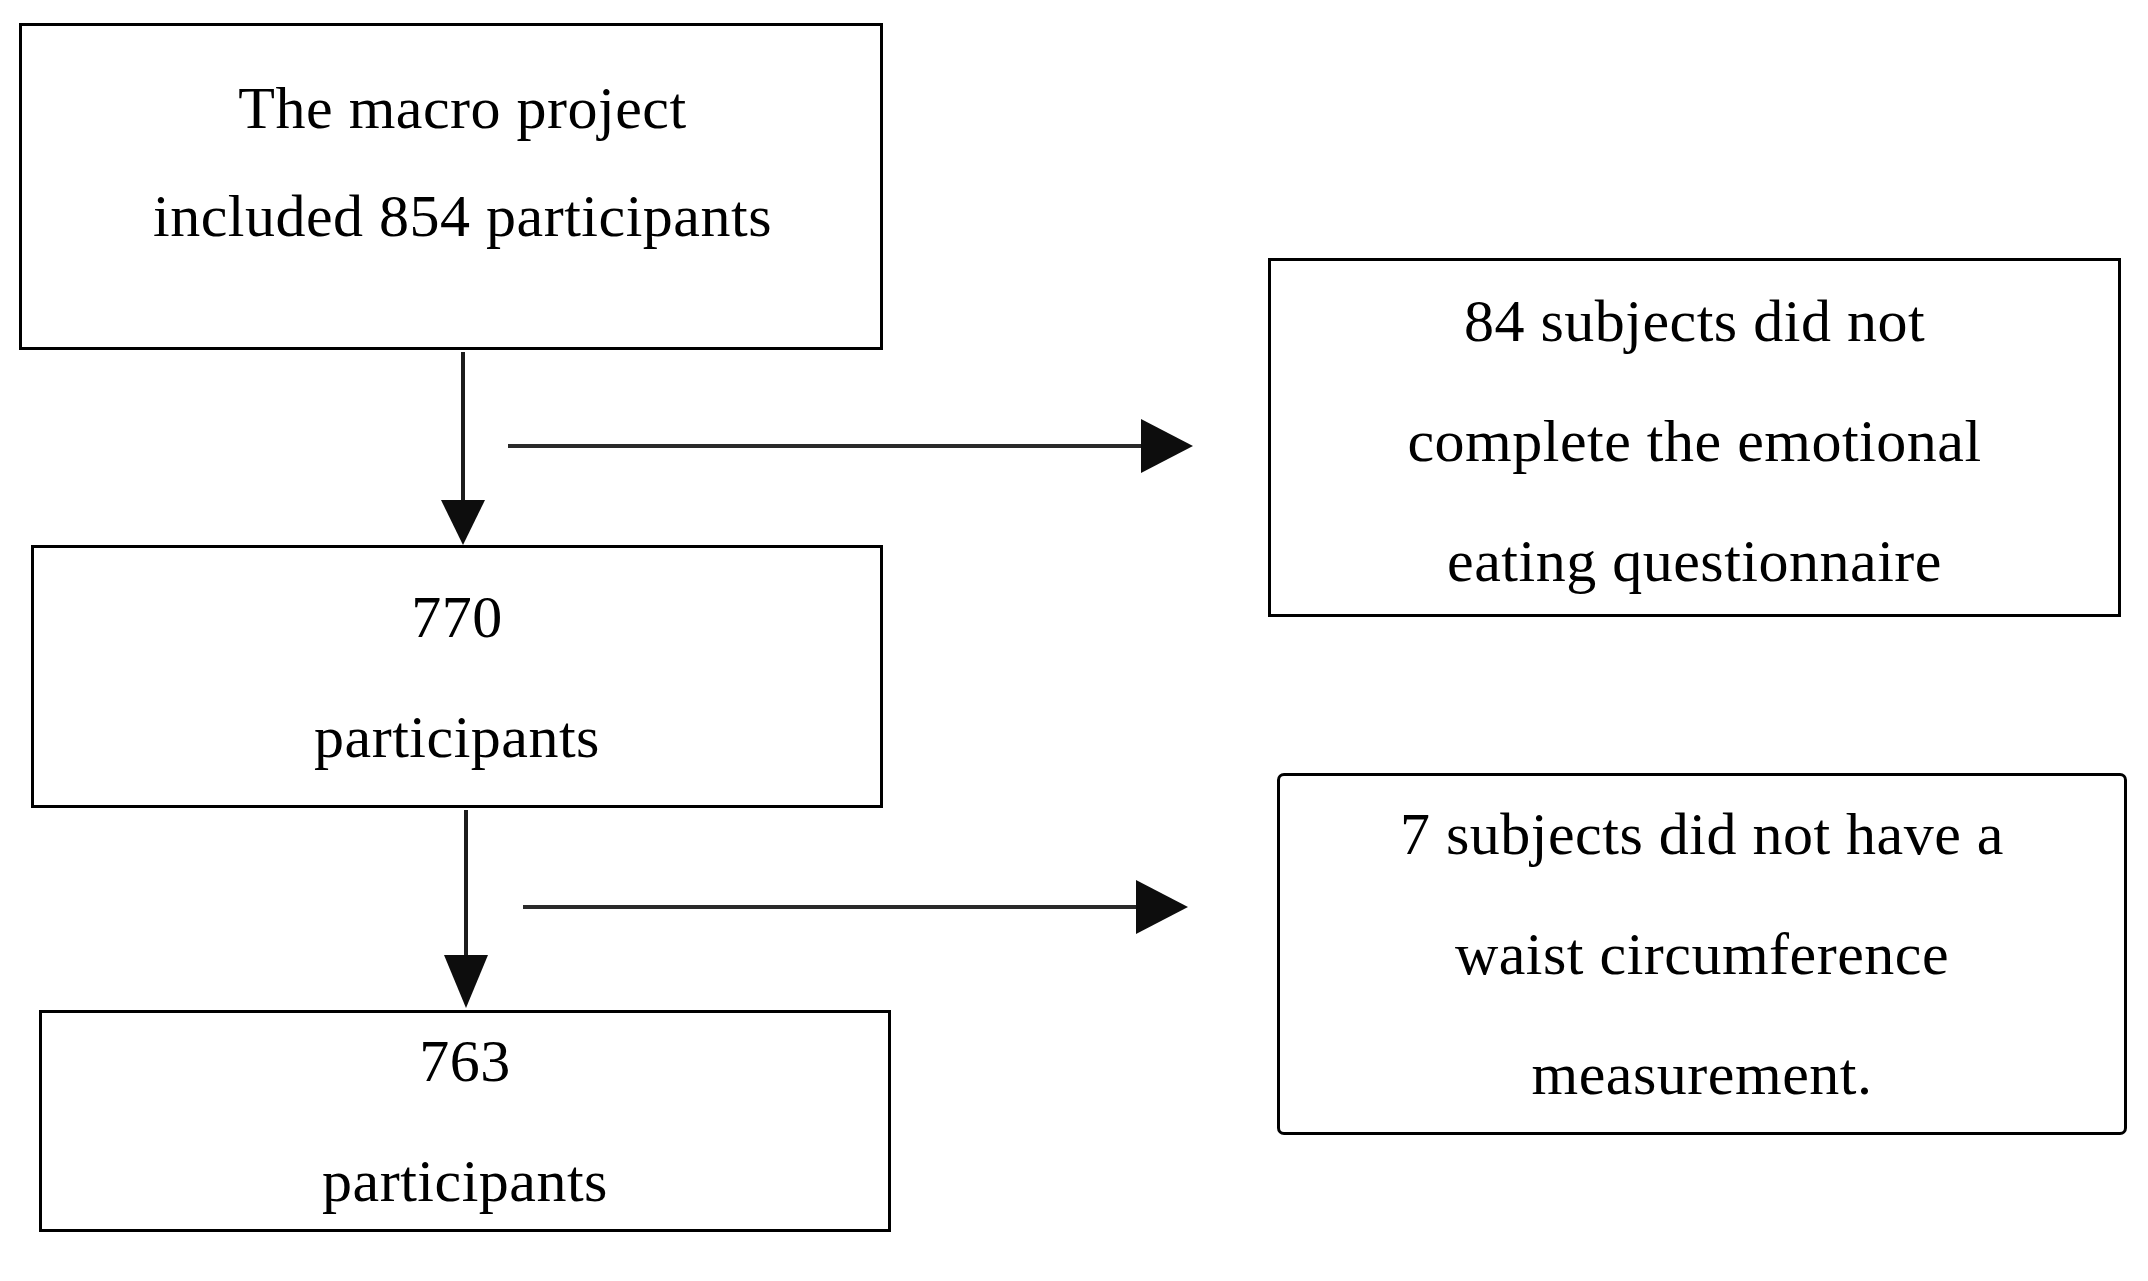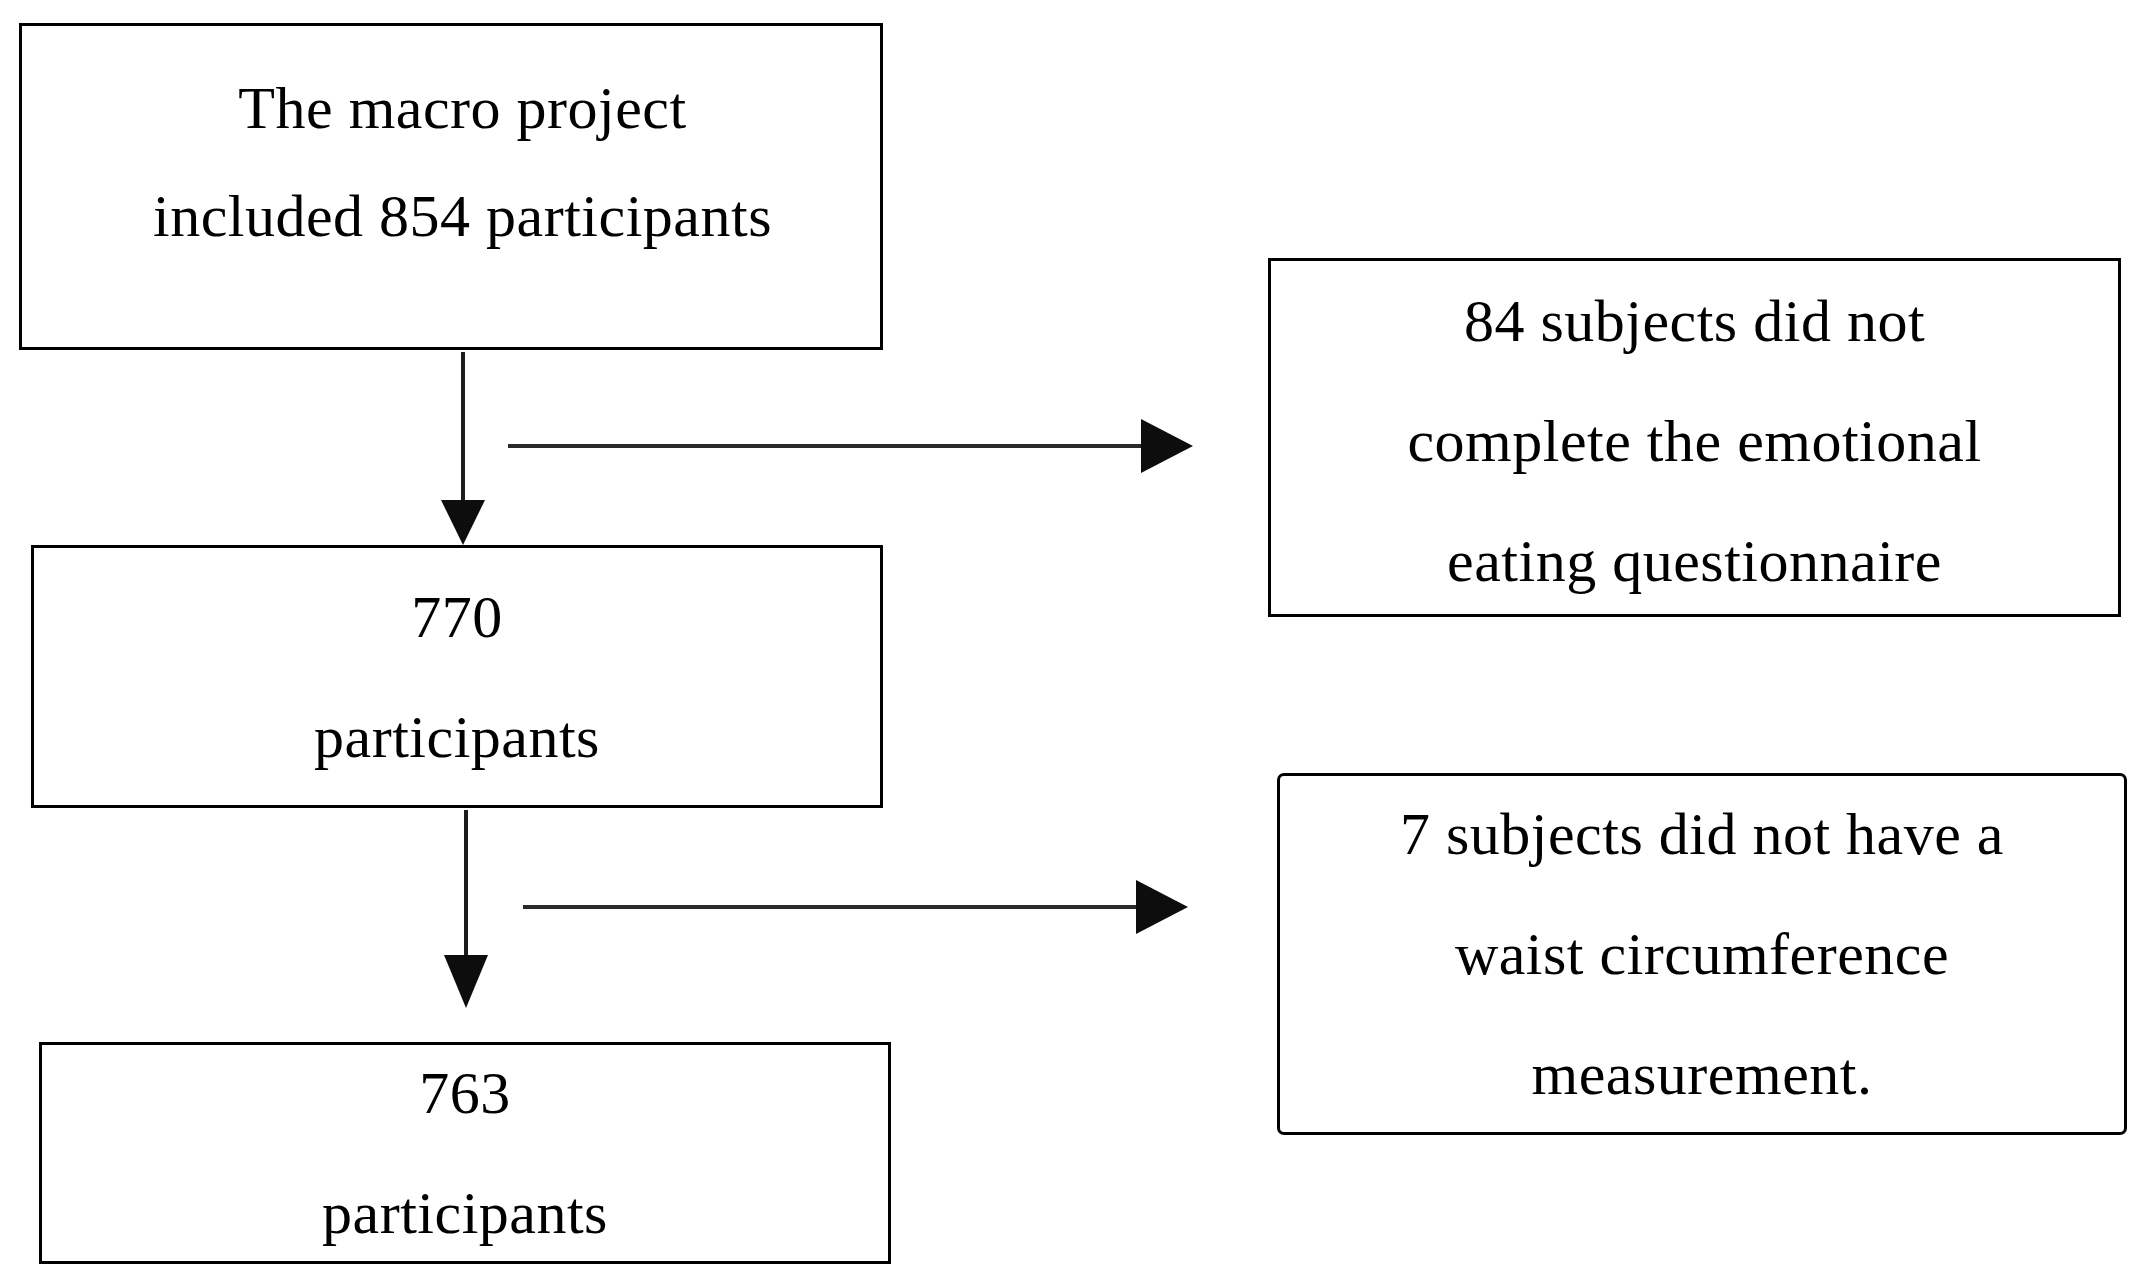--- a/index.html
+++ b/index.html
@@ -29,21 +29,21 @@
     font-size: 60px;
     line-height: 120px;
     letter-spacing: 0.5px;
     white-space: nowrap;
   }
   .fbox .line { width: 100%; }
 
   
   #box-main-1 { left: 19px;  top: 23px;   width: 864px; height: 327px; padding-bottom: 50px; line-height: 108px; padding-left: 23px; }
   #box-main-2 { left: 31px;  top: 545px;  width: 852px; height: 263px; }
-  #box-main-3 { left: 39px;  top: 1010px; width: 852px; height: 222px; margin-top: 32px; }
+  #box-main-3 { left: 39px;  top: 1010px; width: 852px; height: 222px; }
 
   
   #box-excl-1 { left: 1268px; top: 258px; width: 853px; height: 359px; justify-content: space-between; }
   #box-excl-2 { left: 1277px; top: 773px; width: 850px; height: 362px; border-radius: 7px; }
 
   .arrows-layer {
     position: absolute;
     left: 0; top: 0;
     width: 2148px;
     height: 1281px;

